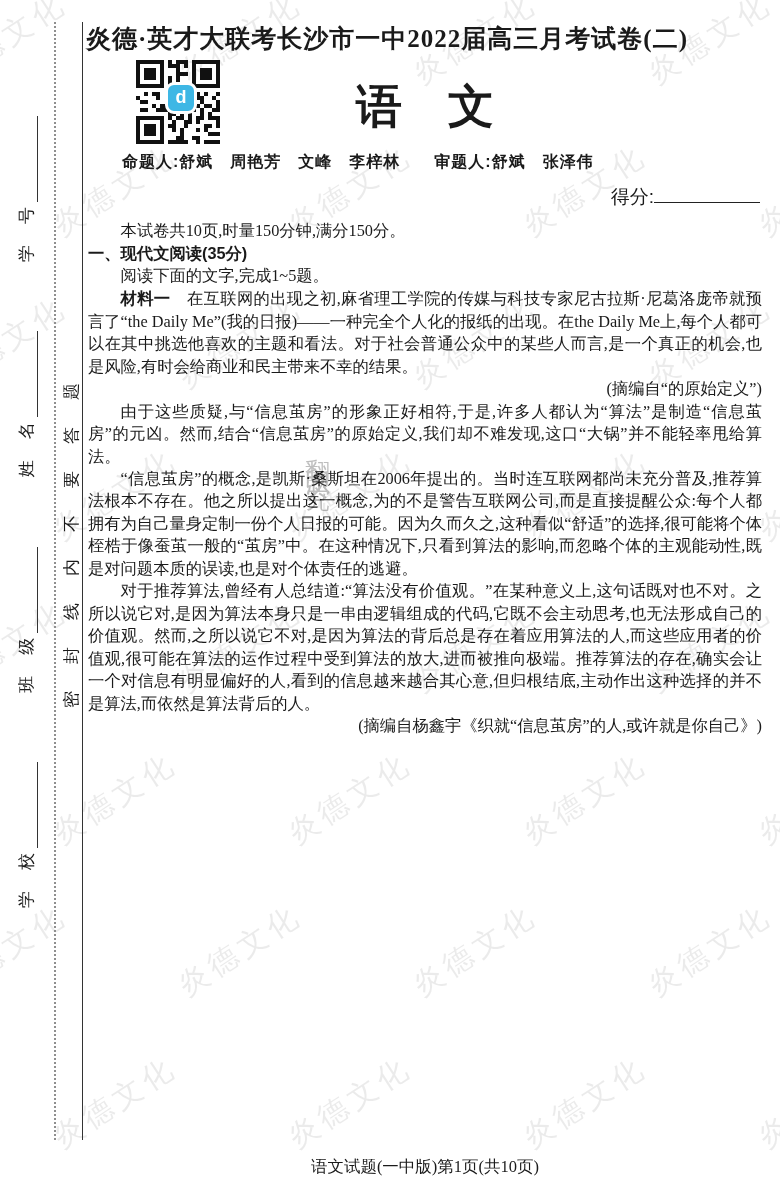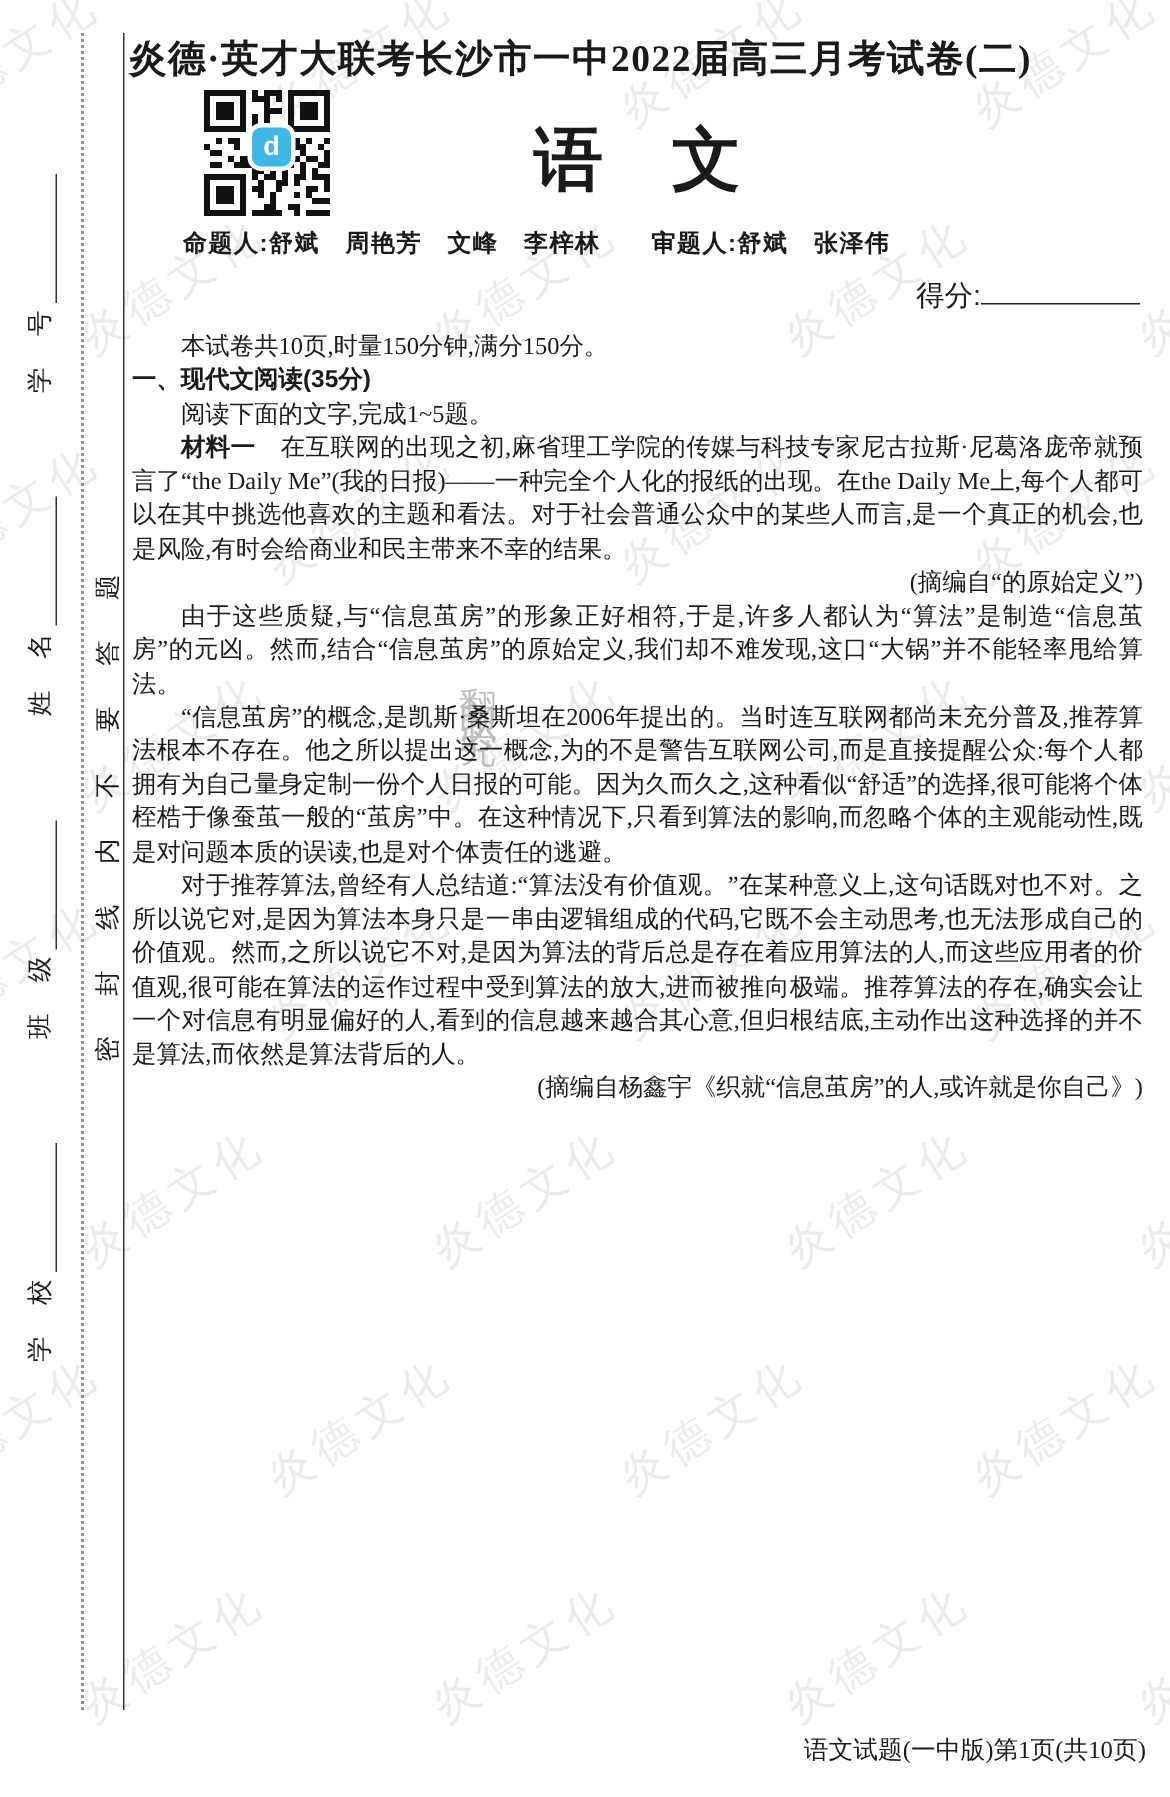--- a/index.html
+++ b/index.html
@@ -45,21 +45,21 @@
   .body{position:absolute;top:220px;left:2px;width:674px;font-size:16.3px;line-height:22.45px;
       text-align:justify;}
   .body p{margin:0;}
   p.intro{text-indent:2em;}
   p.heading1{font-weight:bold;font-family:"Liberation Sans",sans-serif;}
   p.heading2{font-weight:bold;font-family:"Liberation Sans",sans-serif;text-indent:2em;}
   p.instruction{text-indent:2em;}
   p.material{text-indent:2em;}
   p.material b{font-family:"Liberation Sans",sans-serif;}
   p.attribution{text-align:right;text-indent:0;}
-  .footer{position:absolute;top:1156px;left:0;width:100%;text-align:right;font-size:16.5px;}
+  .footer{position:absolute;top:1156px;left:0;width:100%;text-align:center;font-size:16.5px;}
 </style>
 </head>
 <body>
 
 <div class="page">
   <div id="watermarks">
       <div class="wm" style="left: -65px; top: 18px;">炎德文化</div>
       <div class="wm" style="left: 170px; top: 18px;">炎德文化</div>
       <div class="wm" style="left: 405px; top: 18px;">炎德文化</div>
       <div class="wm" style="left: 640px; top: 18px;">炎德文化</div>

